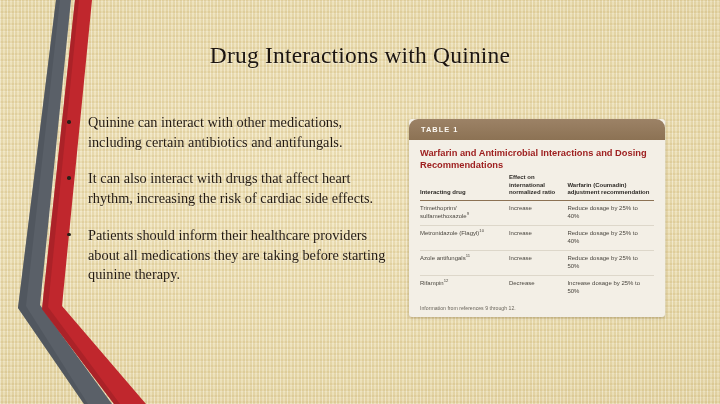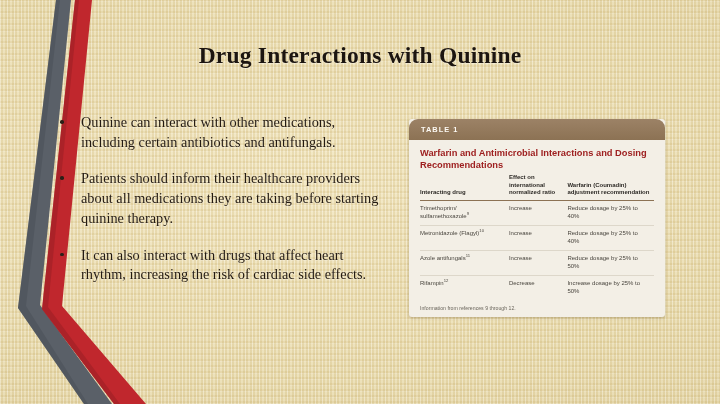--- a/index.html
+++ b/index.html
@@ -30,31 +30,31 @@
   }
 
   
   #title {
     position: absolute;
     left: 0;
     top: 42px;
     width: 720px;
     text-align: center;
     font-family: "Liberation Serif", "DejaVu Serif", serif;
-    font-weight: bold;
+    font-weight: normal;
     font-size: 23.5px;
     letter-spacing: 0.2px;
     color: #1c1510;
     text-shadow: 0 1px 0 rgba(255,255,255,0.35);
   }
 
   
   #bullets {
     position: absolute;
-    left: 56px;
+    left: 63px;
     top: 113px;
     width: 330px;
   }
   .bullet-item {
     position: relative;
     padding-left: 25px;
     margin-bottom: 17px;
     font-size: 14.3px;
     line-height: 1.38;
     color: #231a12;
@@ -159,25 +159,25 @@
 
   <div id="title">Drug Interactions with Quinine</div>
 
   <div id="bullets">
     <div class="bullet-item">
       <span class="bullet-dot"></span>
       <span>Quinine can interact with other medications, including certain antibiotics and antifungals.</span>
     </div>
     <div class="bullet-item">
       <span class="bullet-dot"></span>
-      <span>Patients should inform their healthcare providers about all medications they are taking before starting quinine therapy.</span>
+      <span>It can also interact with drugs that affect heart rhythm, increasing the risk of cardiac side effects.</span>
     </div>
     <div class="bullet-item">
       <span class="bullet-dot"></span>
-      <span>It can also interact with drugs that affect heart rhythm, increasing the risk of cardiac side effects.</span>
+      <span>Patients should inform their healthcare providers about all medications they are taking before starting quinine therapy.</span>
     </div>
   </div>
 
   <div id="table-card">
     <div class="card-headbar">
       <span class="card-headbar-label">TABLE 1</span>
     </div>
     <div class="card-body">
       <div class="card-title">Warfarin and Antimicrobial Interactions and Dosing Recommendations</div>
       <table class="tbl">

